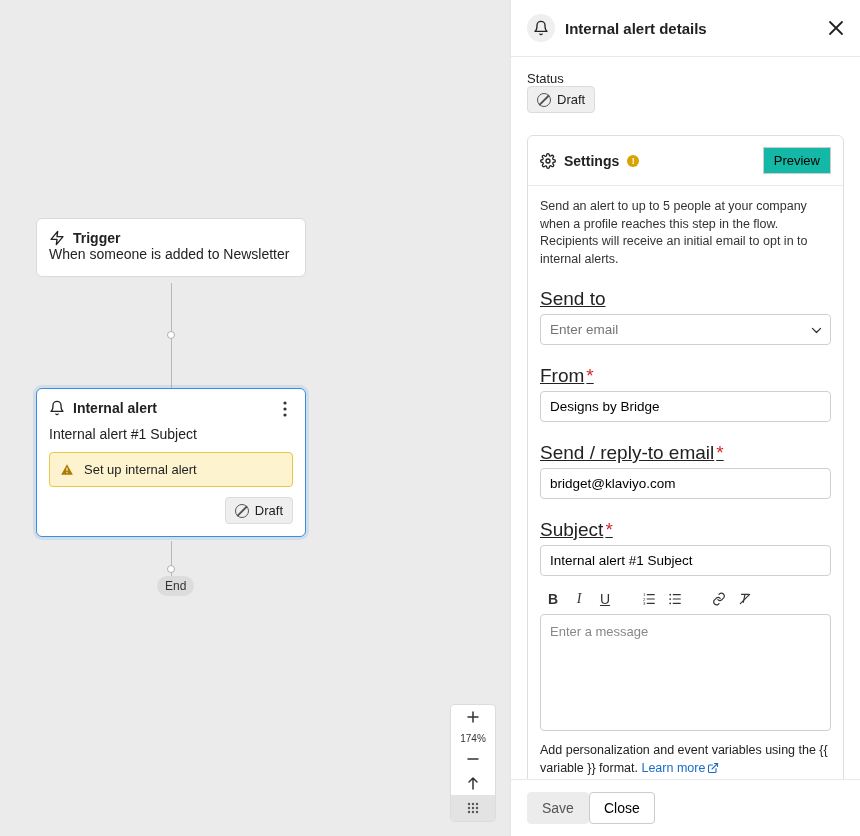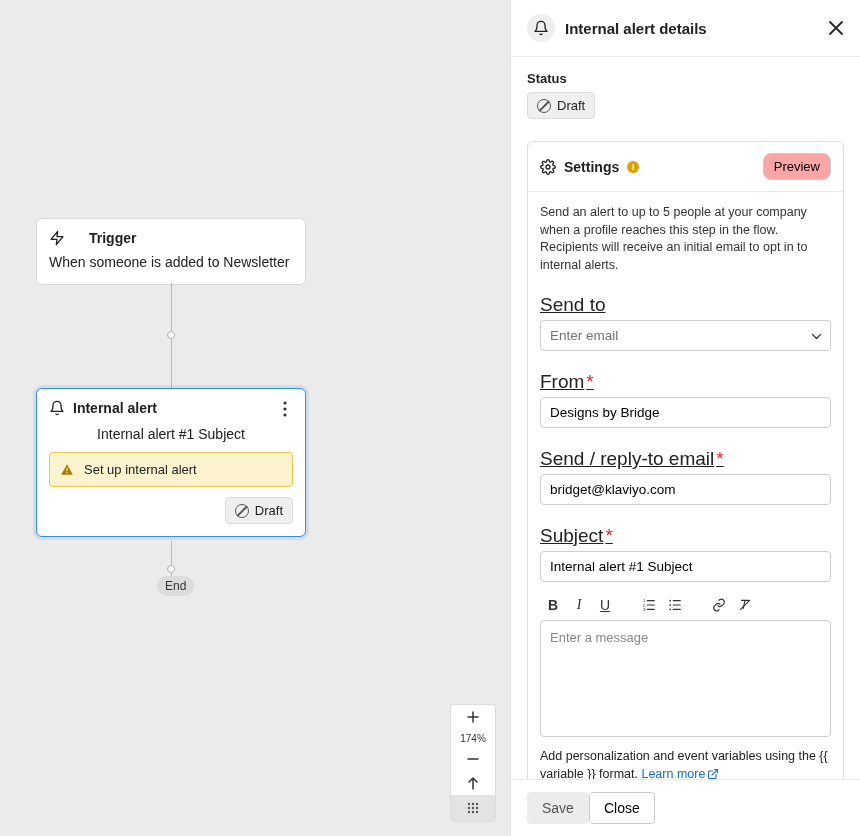--- a/index.html
+++ b/index.html
@@ -4,24 +4,24 @@
   <style>
     * { box-sizing: border-box; margin: 0; padding: 0; }
     body { font-family: -apple-system, BlinkMacSystemFont, "Segoe UI", Helvetica, Arial, sans-serif; width: 860px; height: 836px; overflow: hidden; background: #fff; font-size: 14px; color: #222; }
 
     .canvas { position: absolute; left: 0; top: 0; width: 510px; height: 836px; background: #ebebeb; }
     .panel { position: absolute; right: 0; top: 0; width: 350px; height: 836px; background: #fff; border-left: 1px solid #e5e5e5; display: flex; flex-direction: column; }
 
     
     .card { position: absolute; background: #fff; border: 1px solid #d9d9d9; border-radius: 6px; }
     .trigger-card { left: 36px; top: 218px; width: 270px; padding: 11px 12px 14px; }
-    .trigger-title-row { display: flex; align-items: flex-end; gap: 24px; font-weight: 600; margin-bottom: 8px; }
+    .trigger-title-row { display: flex; align-items: flex-end; gap: 8px; font-weight: 600; }
     .trigger-desc { font-size: 14px; }
 
-    .alert-card { left: 36px; top: 388px; width: 270px; border: 1.5px solid #3b8ddd; border-radius: 6px; padding: 11px 12px 12px; box-shadow: 0 0 0 3px rgba(59,141,221,0.15); text-align: center; }
+    .alert-card { left: 36px; top: 388px; width: 270px; border: 1.5px solid #3b8ddd; border-radius: 6px; padding: 11px 12px 12px; box-shadow: 0 0 0 3px rgba(59,141,221,0.15); }
     .alert-title-row { display: flex; align-items: center; gap: 8px; font-weight: 600; margin-bottom: 10px; position: relative; }
     .kebab { position: absolute; right: 0; top: -1px; width: 16px; height: 20px; display:flex; align-items:center; justify-content:center; cursor:pointer; }
     .kebab svg { display:block; }
     .alert-subject { font-size: 14px; margin-bottom: 10px; }
     .setup-bar { background: #fdf3cf; border: 1px solid #e6c94c; border-radius: 4px; padding: 9px 10px; display:flex; align-items:center; gap:10px; font-size: 13px; }
     .draft-badge-row { display:flex; justify-content:flex-end; margin-top: 10px; }
     .draft-chip { background: #efefef; border: 1px solid #dcdcdc; border-radius: 4px; padding: 5px 9px; display:flex; align-items:center; gap:6px; font-size: 13px; }
     .dot-slash { display:inline-block; width:14px; height:14px; border:1.5px solid #555; border-radius:50%; position:relative; }
     .dot-slash::after { content:''; position:absolute; width:14px; height:1.5px; background:#555; top:50%; left:50%; transform:translate(-50%,-50%) rotate(-45deg); }
 
@@ -40,30 +40,30 @@
     .zoom .pct { font-size: 10px; color:#333; height:18px; display:flex; align-items:center; }
     .zoom .grid-btn { background:#e3e3e3; height: 26px; }
 
     
     .panel-header { display:flex; align-items:center; gap:10px; padding: 14px 16px; border-bottom:1px solid #eaeaea; }
     .panel-header .icon-wrap { width:28px; height:28px; border-radius:50%; background:#efefef; display:flex; align-items:center; justify-content:center; }
     .panel-header h1 { font-size: 15px; font-weight:600; flex:1; }
     .panel-header .close { cursor:pointer; }
 
     .panel-body { padding: 14px 16px; flex:1; overflow:auto; }
-    .status-label { font-size:13px; font-weight:700; margin-bottom:6px; }
+    .status-label { font-size:13px; font-weight:400; }
     .status-chip { display:inline-flex; align-items:center; gap:6px; background:#efefef; border:1px solid #dcdcdc; border-radius:4px; padding:5px 9px; font-size:13px; margin-bottom: 18px;}
 
     .settings-card { border:1px solid #dedede; border-radius:6px; margin-top:4px;}
     .settings-head { display:flex; align-items:center; padding: 11px 12px; border-bottom:1px solid #eaeaea; gap:8px; }
     .settings-head .sh-title { font-weight:600; font-size:14px; }
     .warn-dot { width:12px; height:12px; background:#d9a400; border-radius:50%; display:flex; align-items:center; justify-content:center; }
     .warn-dot::after { content:'!'; color:#fff; font-size:9px; font-weight:700; }
     .settings-head .spacer { flex:1; }
-    .preview-btn { border:1px solid #ccc; background:#fca5a5; border-radius:8px; padding:5px 10px; font-size:13px; cursor:pointer; }
+    .preview-btn { border:1px solid #ccc; background:#14b8a6; border-radius:0; padding:5px 10px; font-size:13px; cursor:pointer; }
 
     .settings-body { padding: 12px 12px 14px; }
     .desc { font-size:12.5px; color:#333; line-height:1.4; margin-bottom: 4px; }
     .field-label { font-size:19px; margin-top:20px; margin-bottom:4px; display:block;text-decoration:underline; }
     .req { color:#d02828; margin-left:2px; }
     .text-input { width:100%; border:1px solid #cfcfcf; border-radius:4px; padding:7px 9px; font-size:13.5px; font-family:inherit; }
     .dropdown { position:relative; }
     .dropdown .chevron { position:absolute; right:8px; top:50%; transform:translateY(-50%); pointer-events:none; }
 
     .toolbar { display:flex; align-items:center; gap: 4px; padding: 4px 2px; margin-top: 8px;}

